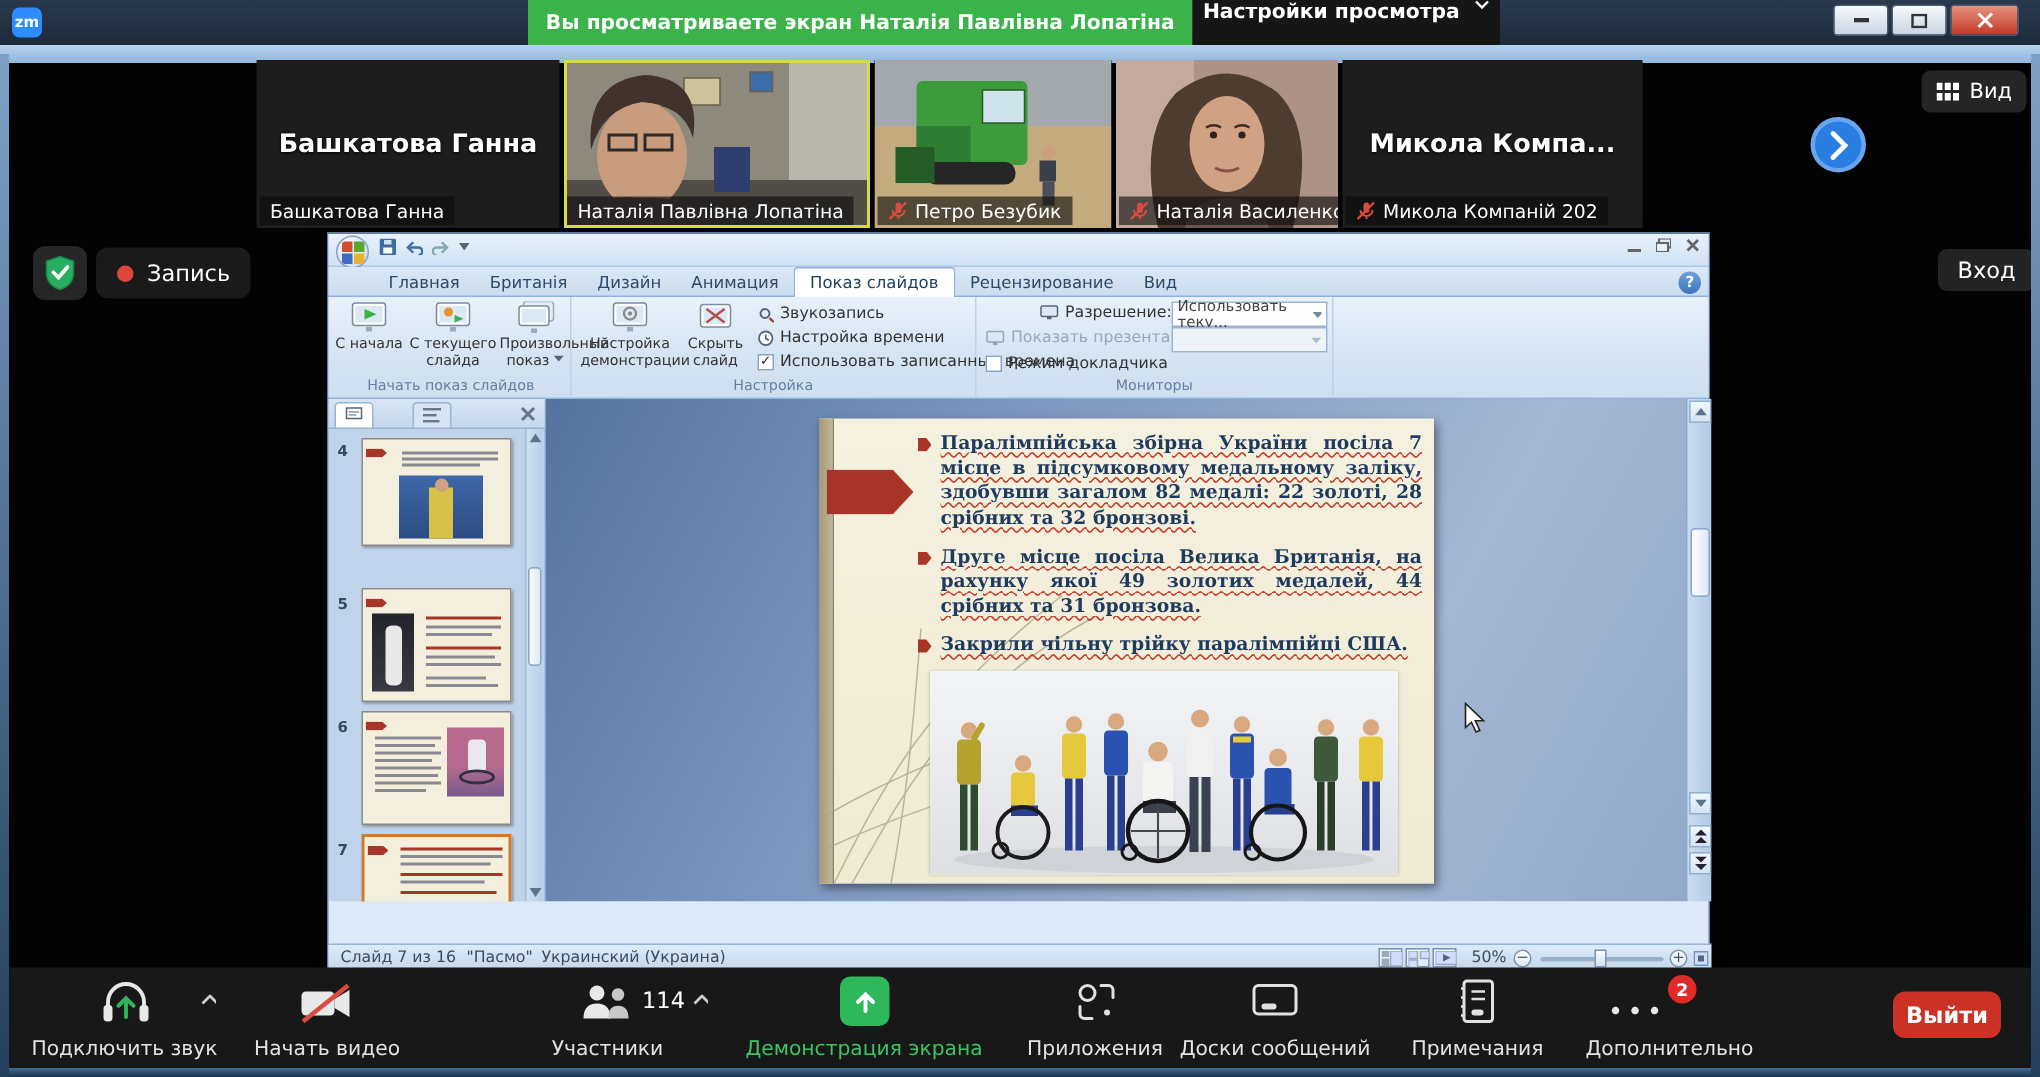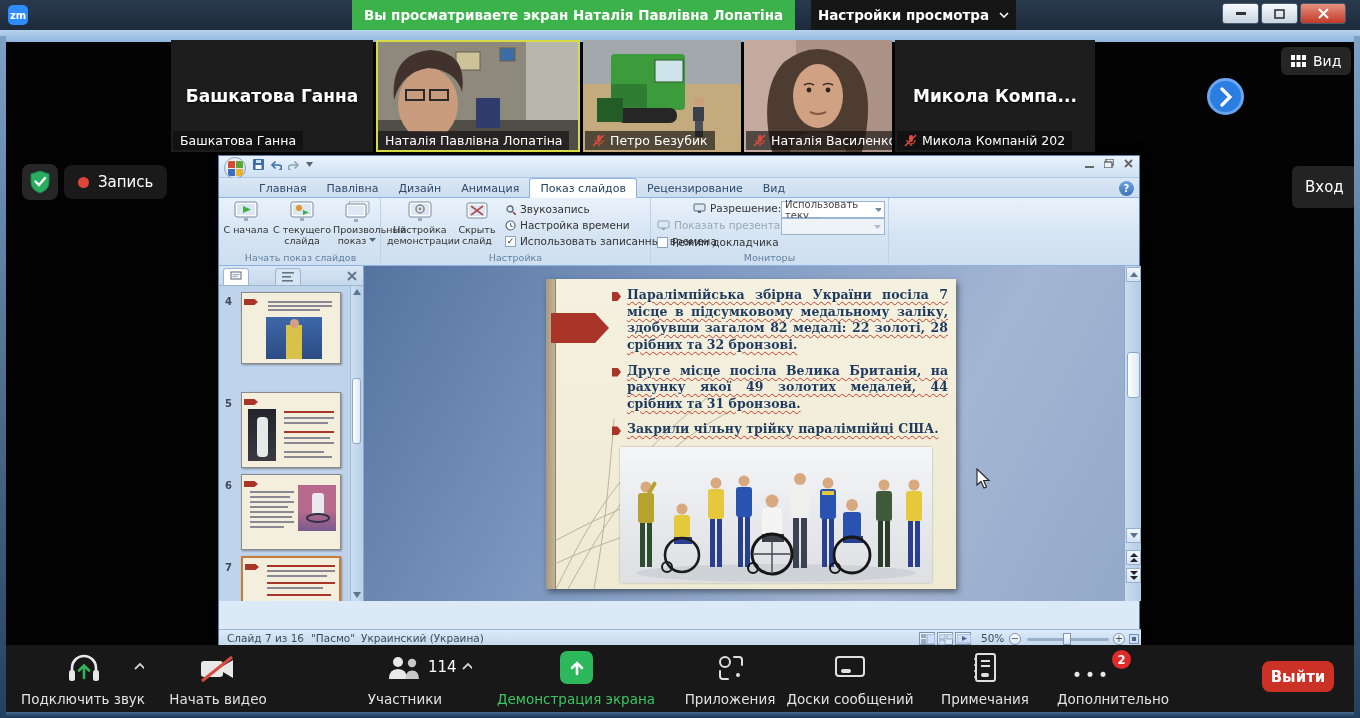--- a/index.html
+++ b/index.html
@@ -5,21 +5,21 @@
   *{margin:0;padding:0;box-sizing:border-box;}
   body{width:1360px;height:718px;background:#000;font-family:"DejaVu Sans","Liberation Sans",sans-serif;overflow:hidden;}
   .stage{position:relative;width:1360px;height:718px;background:#000;}
   .abs{position:absolute;}
 
   
   .titlebar{left:0;top:0;width:1360px;height:30px;background:linear-gradient(#2a3a4e,#1c2a3a);display:flex;align-items:center;}
   .zm-logo{position:absolute;left:8px;top:5px;width:20px;height:20px;border-radius:5px;background:#2d8cff;color:#fff;font-size:10px;font-weight:bold;display:flex;align-items:center;justify-content:center;}
   .zm-title{position:absolute;left:36px;top:7px;color:#f0f0f0;font-size:13px;}
   .banner{position:absolute;left:352px;top:0;width:443px;height:30px;background:#3bb24a;color:#fff;font-size:13.5px;font-weight:bold;display:flex;align-items:center;justify-content:center;}
-  .viewset{position:absolute;left:795px;top:0;width:205px;height:30px;background:#161616;color:#fff;font-size:13.5px;font-weight:bold;display:flex;align-items:center;justify-content:center;gap:10px;margin-left:16px;}
+  .viewset{position:absolute;left:795px;top:0;width:205px;height:30px;background:#161616;color:#fff;font-size:13.5px;font-weight:bold;display:flex;justify-content:center;gap:10px;}
   .wbtn{position:absolute;top:3px;height:21px;border:1px solid #4a5a6d;border-radius:3px;background:linear-gradient(#f6f9fc,#c9d5e2);display:flex;align-items:center;justify-content:center;}
   .wbtn.close{background:linear-gradient(#e6917f,#c23a28);}
   
   
   .desktop-strip{left:0;top:30px;width:1360px;height:12px;background:linear-gradient(#b6d2ec,#8fb6de);}
   .blackbg{left:0;top:42px;width:1360px;height:603px;background:#030303;}
   
   .frame-l{left:0;top:36px;width:6px;height:682px;background:linear-gradient(#7da0c6,#24405e);z-index:60;}
   .frame-r{left:1354px;top:36px;width:6px;height:682px;background:linear-gradient(#7da0c6,#24405e);z-index:60;}
   .frame-b{left:0;top:712px;width:1360px;height:6px;background:linear-gradient(#456a92,#1b3350);z-index:59;}
@@ -28,21 +28,21 @@
   .vstrip{left:171px;top:40px;height:112px;display:flex;gap:3px;z-index:5;}
   .tile{position:relative;height:112px;background:#1d1d1d;overflow:hidden;}
   .tile .bigname{position:absolute;inset:0;display:flex;align-items:center;justify-content:center;color:#fff;font-size:17px;font-weight:bold;text-shadow:0 1px 2px #000;}
   .namebar{position:absolute;left:2px;bottom:2px;background:rgba(12,12,12,.62);color:#fff;font-size:12.5px;padding:2px 7px;display:flex;align-items:center;gap:5px;white-space:nowrap;}
   .tile.hl{outline:2px solid #d6da44;outline-offset:-2px;}
   .next-btn{left:1207px;top:78px;width:37px;height:37px;border-radius:50%;background:#2a7de1;border:3px solid #6aa6ef;display:flex;align-items:center;justify-content:center;z-index:6;}
   .view-btn{left:1281px;top:47px;height:28px;padding:0 10px;background:rgba(42,42,42,.88);border-radius:6px;color:#fff;font-size:14px;display:flex;align-items:center;gap:7px;z-index:6;}
   .shield{left:22px;top:164px;width:36px;height:36px;background:#262626;border-radius:8px;display:flex;align-items:center;justify-content:center;z-index:6;}
   .record{left:64px;top:165px;height:34px;background:rgba(28,28,28,.92);border-radius:8px;color:#fff;font-size:15px;display:flex;align-items:center;gap:9px;padding:0 14px;z-index:6;}
   .rdot{width:11px;height:11px;border-radius:50%;background:#e0453a;}
-  .signin{left:1292px;top:166px;height:42px;background:rgba(38,38,38,.92);border-radius:6px;color:#fff;font-size:15px;display:flex;align-items:center;padding:0 13px;z-index:6;}
+  .signin{left:1292px;top:166px;height:28px;background:rgba(38,38,38,.92);border-radius:6px;color:#fff;font-size:15px;display:flex;align-items:center;padding:0 13px;z-index:6;}
 
   
   .ppt{left:218px;top:155px;width:922px;height:490px;background:#dce9f6;border:1px solid #5f7fa6;box-shadow:0 0 10px rgba(0,0,0,.6);font-size:11px;color:#333;z-index:4;}
   .ptitle{left:0;top:0;width:100%;height:22px;background:linear-gradient(#e9f2fc,#cfe1f3);border-bottom:1px solid #aec8e4;}
   .office-btn{position:absolute;left:5px;top:1px;width:22px;height:22px;border-radius:50%;background:radial-gradient(circle at 35% 30%,#fdfdfd,#c7d6ea);border:1px solid #8aa4c4;}
   .office-btn i{position:absolute;width:7px;height:7px;}
   .qat{position:absolute;left:34px;top:3px;display:flex;gap:6px;align-items:center;}
   .ptitle-text{position:absolute;left:0;right:0;top:4px;text-align:center;color:#5a5a5a;font-size:11px;}
   .pbtns{position:absolute;right:6px;top:3px;display:flex;gap:10px;align-items:center;color:#666;}
   .ptabs{left:0;top:22px;width:100%;height:20px;background:linear-gradient(#dae7f5,#cbddef);border-bottom:1px solid #8db2e3;}
@@ -292,21 +292,21 @@
             <rect x="2" y="0" width="8" height="6" fill="none" stroke="#666" stroke-width="1.4"></rect>
             <rect x="0" y="3" width="8" height="6" fill="#e9f2fc" stroke="#666" stroke-width="1.4"></rect>
           </svg>
         <svg width="9" height="9">
             <path d="M1 1 L8 8 M8 1 L1 8" stroke="#666" stroke-width="1.8"></path>
           </svg>
       </div>
     </div>
 
     <div class="abs ptabs">
-      <span style="margin-left:30px;" class="ptab">Главная</span><span class="ptab">Павлівна</span><span class="ptab">Дизайн</span><span class="ptab">Анимация</span><span class="ptab active">Показ слайдов</span><span class="ptab">Рецензирование</span><span class="ptab">Вид</span>
+      <span style="margin-left:30px;" class="ptab">Главная</span><span class="ptab">Британія</span><span class="ptab">Дизайн</span><span class="ptab">Анимация</span><span class="ptab active">Показ слайдов</span><span class="ptab">Рецензирование</span><span class="ptab">Вид</span>
       <span class="phelp">?</span>
     </div>
 
     <div class="abs pribbon">
 
       <div class="rgroup" style="left:2px;width:160px;">
         <div class="bigbtn" style="left:2px;width:46px;">
           <svg width="26" height="22">
               <rect x="2" y="1" width="22" height="15" rx="2" fill="#fdfdfd" stroke="#7a8aa0"></rect>
               <rect x="4" y="3" width="18" height="11" fill="#dce8f4"></rect>

